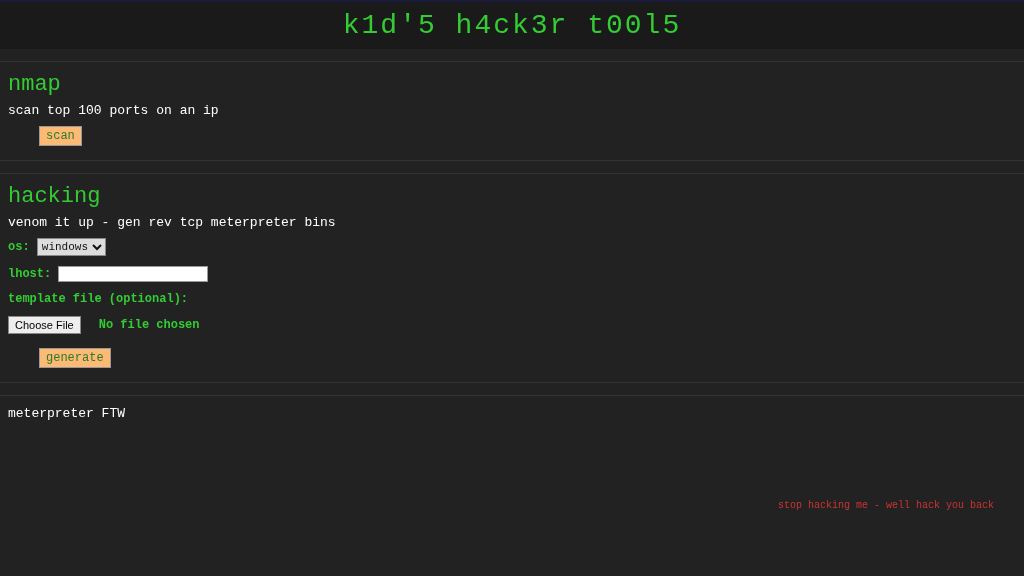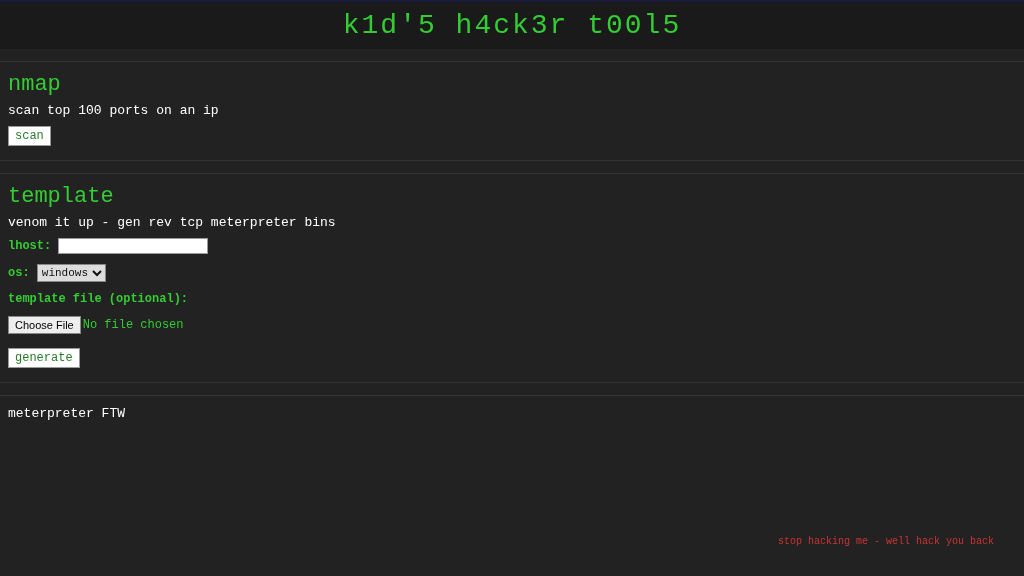--- a/index.html
+++ b/index.html
@@ -64,82 +64,83 @@
     }
     select {
       background: #ddd;
       color: #111;
       border: 1px solid #888;
       font-family: inherit;
       font-size: 11px;
       height: 18px;
     }
     button.action {
-      background: #ffffff;
+      background: #fdba74;
       color: #2a7a2a;
       border: 1px solid #999;
       font-family: inherit;
       font-size: 12px;
       padding: 2px 6px;
       cursor: pointer;
+      margin-left: 31px;
     }
     .file-chooser {
       display: inline-flex;
       align-items: center;
-      gap: 2px;
+      gap: 18px;
     }
     .file-btn {
       background: #eee;
       color: #000;
       border: 1px solid #888;
       font-family: Arial, sans-serif;
       font-size: 11px;
       padding: 2px 6px;
       cursor: pointer;
     }
     .file-status {
       font-size: 12px;
       color: #33cc33;
-      font-weight: normal;
+      font-weight: bold;
     }
     .warning {
       position: absolute;
       right: 30px;
-      top: 536px;
+      top: 500px;
       font-size: 10px;
       color: #cc3333;
     }
   </style>
 </head>
 <body>
 
 <div class="top-border"></div>
 
 <div class="header">
   <h1>k1d'5 h4ck3r t00l5</h1>
 </div>
 
 <div class="section">
   <h2>nmap</h2>
   <div class="desc">scan top 100 ports on an ip</div>
   <button class="action">scan</button>
 </div>
 
 <div class="section">
-  <h2>template</h2>
+  <h2>hacking</h2>
   <div class="desc">venom it up - gen rev tcp meterpreter bins</div>
-  <div class="field">
-    <span>lhost:</span>
-    <input type="text" value="" style="">
-  </div>
   <div class="field">
     <span>os:</span>
     <select>
       <option>windows</option>
     </select>
+  </div>
+  <div class="field">
+    <span>lhost:</span>
+    <input type="text" value="" style="">
   </div>
   <div class="field">template file (optional):</div>
   <div class="file-chooser">
     <button class="file-btn">Choose File</button>
     <span class="file-status">No file chosen</span>
   </div>
   <div style="height:14px"></div>
   <button class="action">generate</button>
 </div>
 

